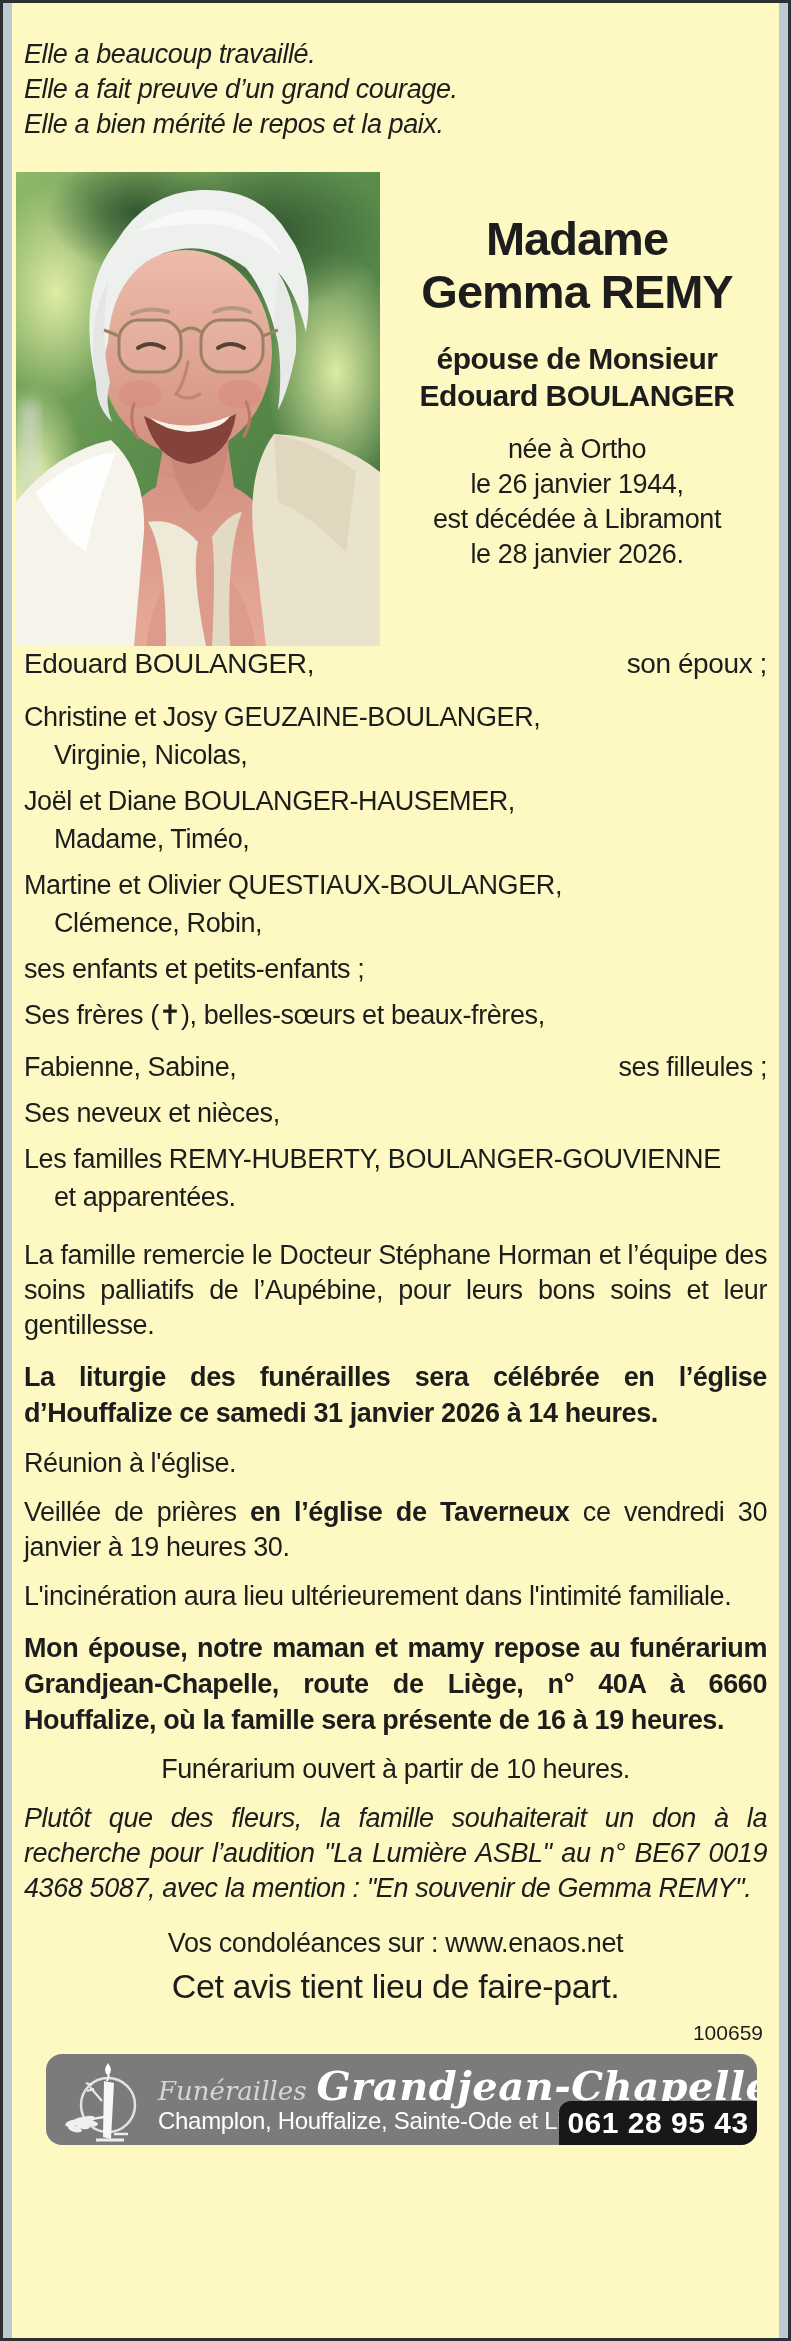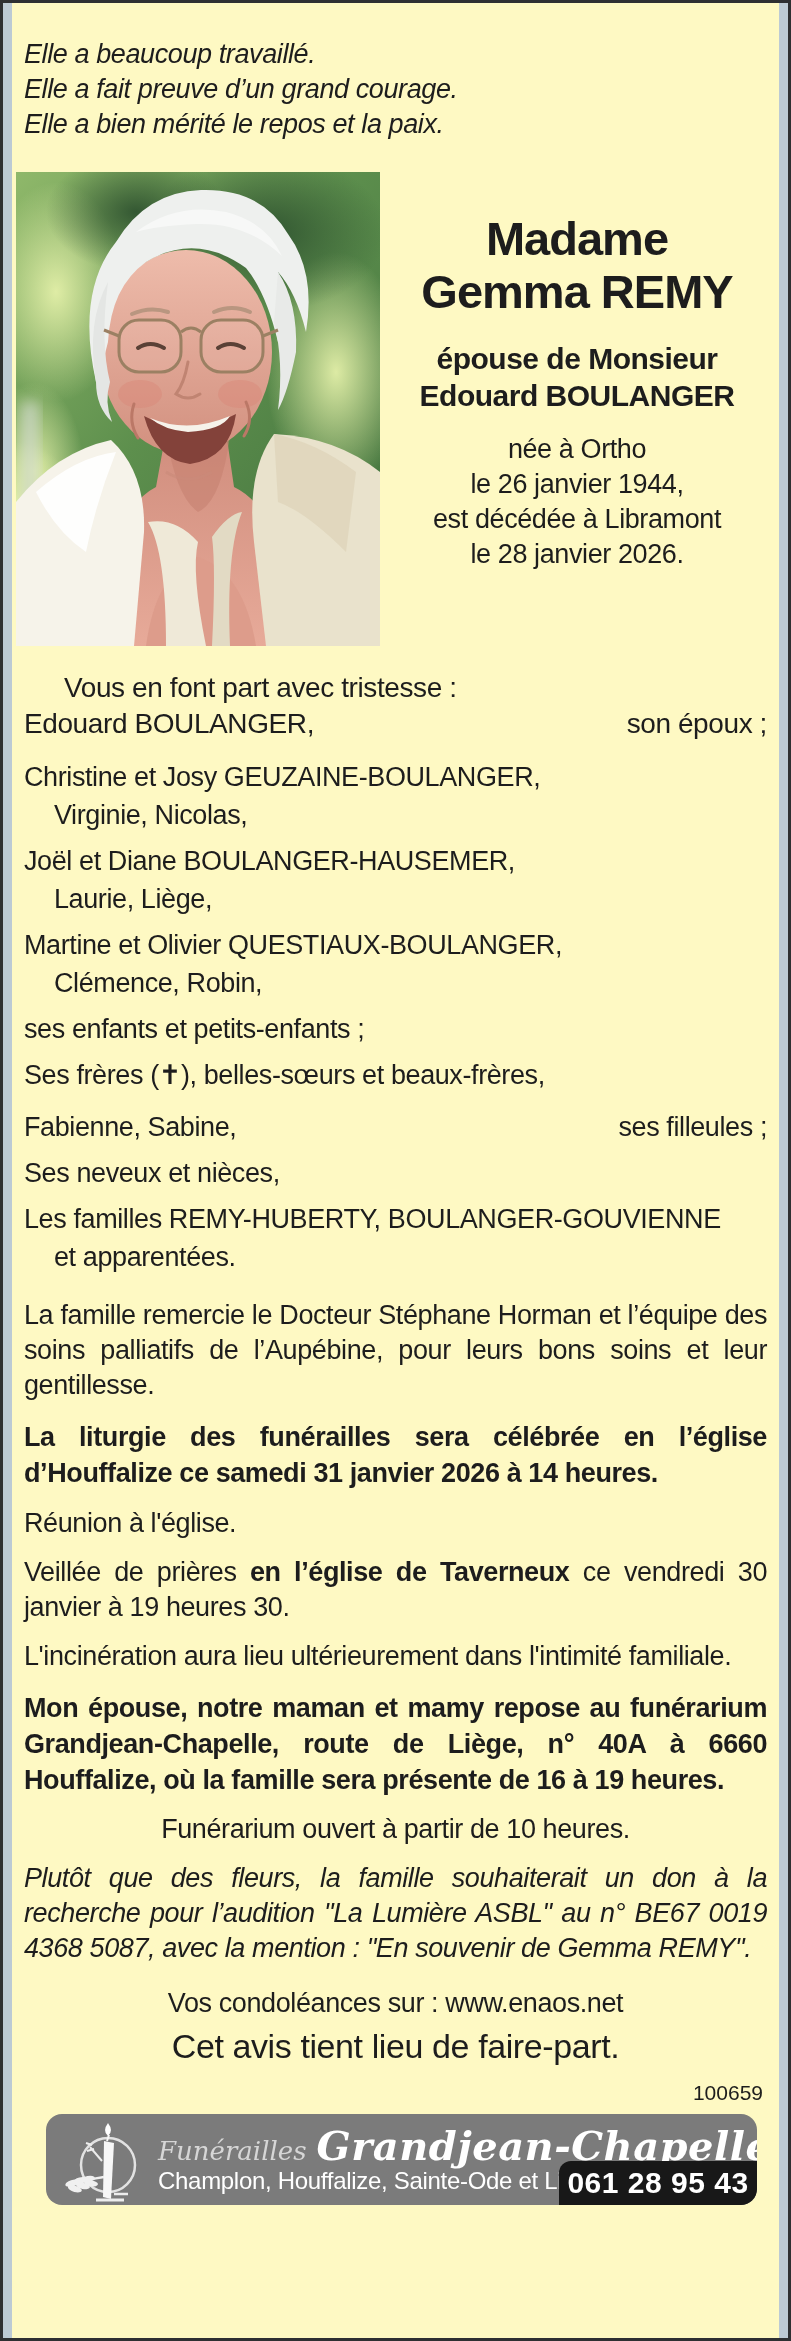--- a/index.html
+++ b/index.html
@@ -187,35 +187,34 @@
         </div>
         <div class="vitals-block">
           <div class="vitals-line">née à Ortho</div>
           <div class="vitals-line">le 26 janvier 1944,</div>
           <div class="vitals-line">est décédée à Libramont</div>
           <div class="vitals-line">le 28 janvier 2026.</div>
         </div>
       </div>
     </div>
 
-    <div class="intro">Vous en font part avec tristesse :</div>
 
     <div class="split-row">
       <span>Edouard BOULANGER,</span>
       <span>son époux ;</span>
     </div>
 
     <div class="family">
       <div class="fam-group">
         <div class="fam-line">Christine et Josy GEUZAINE-BOULANGER,</div>
         <div class="fam-line indent">Virginie, Nicolas,</div>
       </div>
       <div class="fam-group">
         <div class="fam-line">Joël et Diane BOULANGER-HAUSEMER,</div>
-        <div class="fam-line indent">Laurie, Liège,</div>
+        <div class="fam-line indent">Madame, Timéo,</div>
       </div>
       <div class="fam-group">
         <div class="fam-line">Martine et Olivier QUESTIAUX-BOULANGER,</div>
         <div class="fam-line indent">Clémence, Robin,</div>
       </div>
       <div class="right-caption">ses enfants et petits-enfants ;</div>
       <div class="fam-single">Ses frères (✝), belles-sœurs et beaux-frères,</div>
       <div class="fam-split">
         <span>Fabienne, Sabine,</span>
         <span>ses filleules ;</span>

